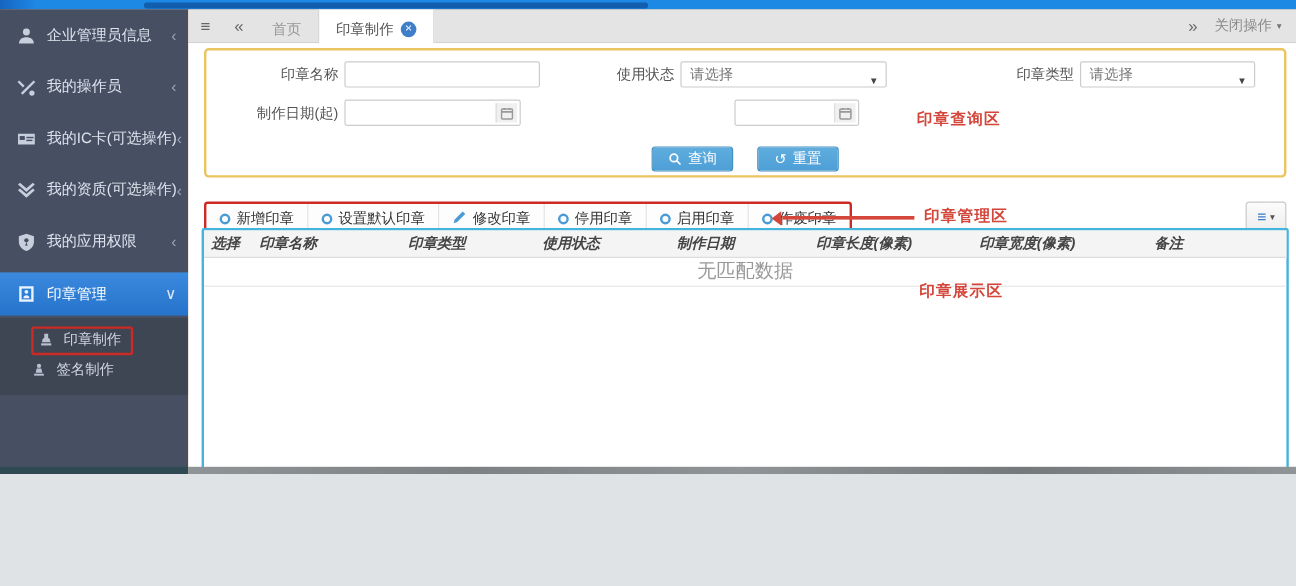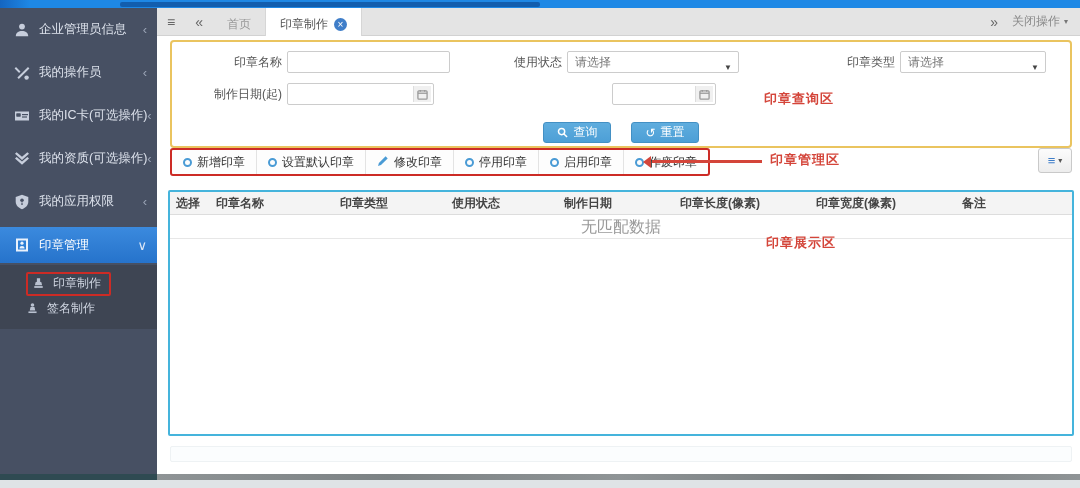--- a/index.html
+++ b/index.html
@@ -1,18 +1,18 @@
 <!DOCTYPE html>
 <html><head>
 <meta charset="utf-8">
 <style>
   * { margin:0; padding:0; box-sizing:border-box; }
   html,body { background:#dfe3e6; }
   body { font-family:"Liberation Sans","DejaVu Sans",sans-serif; }
-  .screen { position:relative; width:1080px; height:480px; background:#f97316; overflow:hidden; }
+  .screen { position:relative; width:1080px; height:395px; background:#f97316; overflow:hidden; }
 
   
   .topstrip { position:absolute; left:0; top:0; width:1080px; height:8px;
     background:linear-gradient(90deg,#1565c0 0,#1e88e5 30px,#1e88e5 100%); }
   .topstrip .blurline { position:absolute; left:120px; top:2px; width:420px; height:5px;
     background:rgba(10,60,130,.55); border-radius:2px; }
 
   
   .sidebar { position:absolute; left:0; top:8px; width:157px; height:474px; background:#475063; }
   .menu-item { position:relative; height:43px; display:flex; align-items:center; padding:0 10px 0 14px;
@@ -61,40 +61,40 @@
   .date-icon svg { width:11px; height:11px; fill:none; stroke:#999; stroke-width:1.4; }
   .btnrow { position:absolute; left:0; top:80px; width:100%; display:flex; justify-content:center; gap:20px; }
   .blue-btn { height:21px; padding:0 13px; background:linear-gradient(180deg,#5fadde 0,#4d9fd6 100%);
     border:1px solid #4390c4; border-radius:3px; color:#fff; font-size:12px; display:flex; align-items:center; gap:5px; cursor:pointer; }
   .blue-btn svg { width:11px; height:11px; stroke:#fff; stroke-width:1.6; fill:none; }
   .blue-btn .uglyph { font-size:12px; line-height:1; }
 
   .red-note { position:absolute; color:#d4453a; font-weight:bold; font-size:13px; letter-spacing:1px; }
 
   
-  .toolbar-row { position:absolute; left:13px; top:112px; width:902px; height:28px; }
+  .toolbar-row { position:absolute; left:13px; top:132px; width:902px; height:28px; }
   .toolbar { position:absolute; left:0; top:0; height:28px; display:flex; align-items:stretch;
     border:2px solid #cc2b25; border-radius:3px; background:#fdfdfd; }
   .tool-btn { display:flex; align-items:center; gap:5px; padding:0 11px; font-size:12px; color:#333;
     border-right:1px solid #e3e3e3; cursor:pointer; white-space:nowrap; }
   .tool-btn:last-child { border-right:none; }
   .ring { width:9px; height:9px; border:2.5px solid #4a9bd5; border-radius:50%; }
   .pencil svg { width:12px; height:12px; fill:#4a9bd5; }
   .arrow-anno { position:absolute; left:482px; top:12px; width:110px; height:3px; background:#d4453a; }
   .arrow-anno:before { content:""; position:absolute; left:-9px; top:-4px; border:6px solid transparent;
     border-right:8px solid #d4453a; border-left:none; }
   .list-btn { position:absolute; right:0; top:0; width:34px; height:25px; background:linear-gradient(180deg,#fcfcfc,#ededed);
     border:1px solid #c9c9c9; border-radius:3px; display:flex; align-items:center; justify-content:center; gap:3px; cursor:pointer; }
   .list-btn .bars { color:#3f7ec9; font-size:13px; line-height:1; }
   .list-btn .caret { font-size:8px; color:#555; }
 
   
   .table-region { position:absolute; left:11px; top:154px; width:906px; height:246px;
     border:2px solid #45b4dc; border-radius:2px; background:#fff; }
-  .thead { display:flex; height:23px; background:#f4f4f4; border-bottom:1px solid #ddd; }
+  .thead { display:flex; height:23px; background:#f4f4f4; border-bottom:1px solid #ddd;font-style:italic; }
   .th { font-size:12px; color:#444; font-weight:bold; line-height:23px; padding-left:6px; white-space:nowrap; overflow:hidden; cursor:pointer; }
   .th:nth-child(1){ width:40px; } .th:nth-child(2){ width:124px; } .th:nth-child(3){ width:112px; }
   .th:nth-child(4){ width:112px; } .th:nth-child(5){ width:116px; } .th:nth-child(6){ width:136px; }
   .th:nth-child(7){ width:146px; } .th:nth-child(8){ flex:1; }
   .empty-row { height:24px; border-bottom:1px solid #e7e7e7; text-align:center; font-size:16px; color:#999; line-height:24px; }
 
   
   .pagestrip { position:absolute; left:13px; top:410px; width:902px; height:16px;
     background:#fbfdfe; border:1px solid #eef2f4; border-radius:2px; }
   .bottomstrip { position:absolute; left:0; bottom:0; width:1080px; height:6px; display:flex; }

